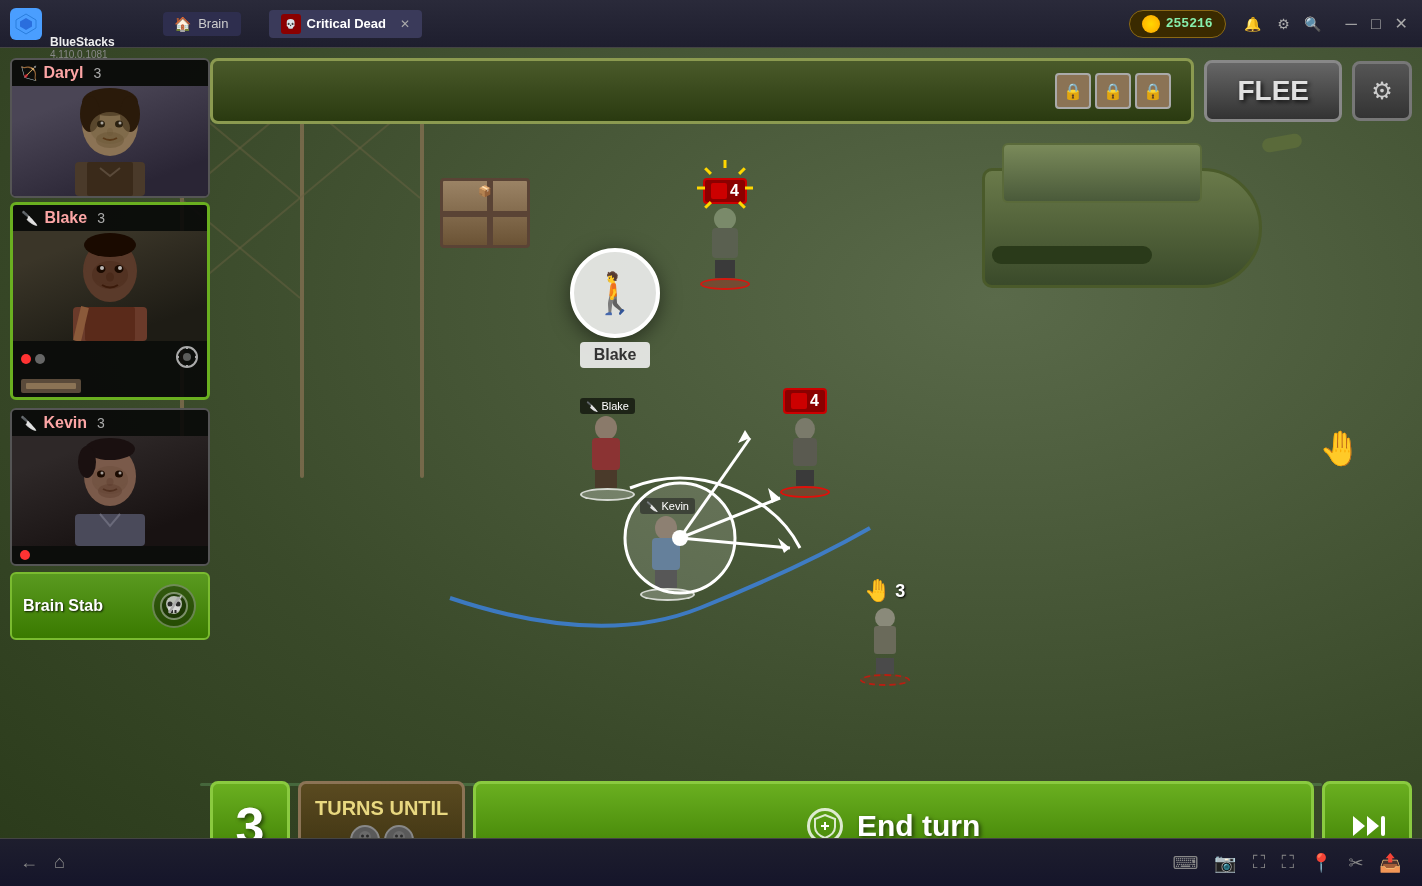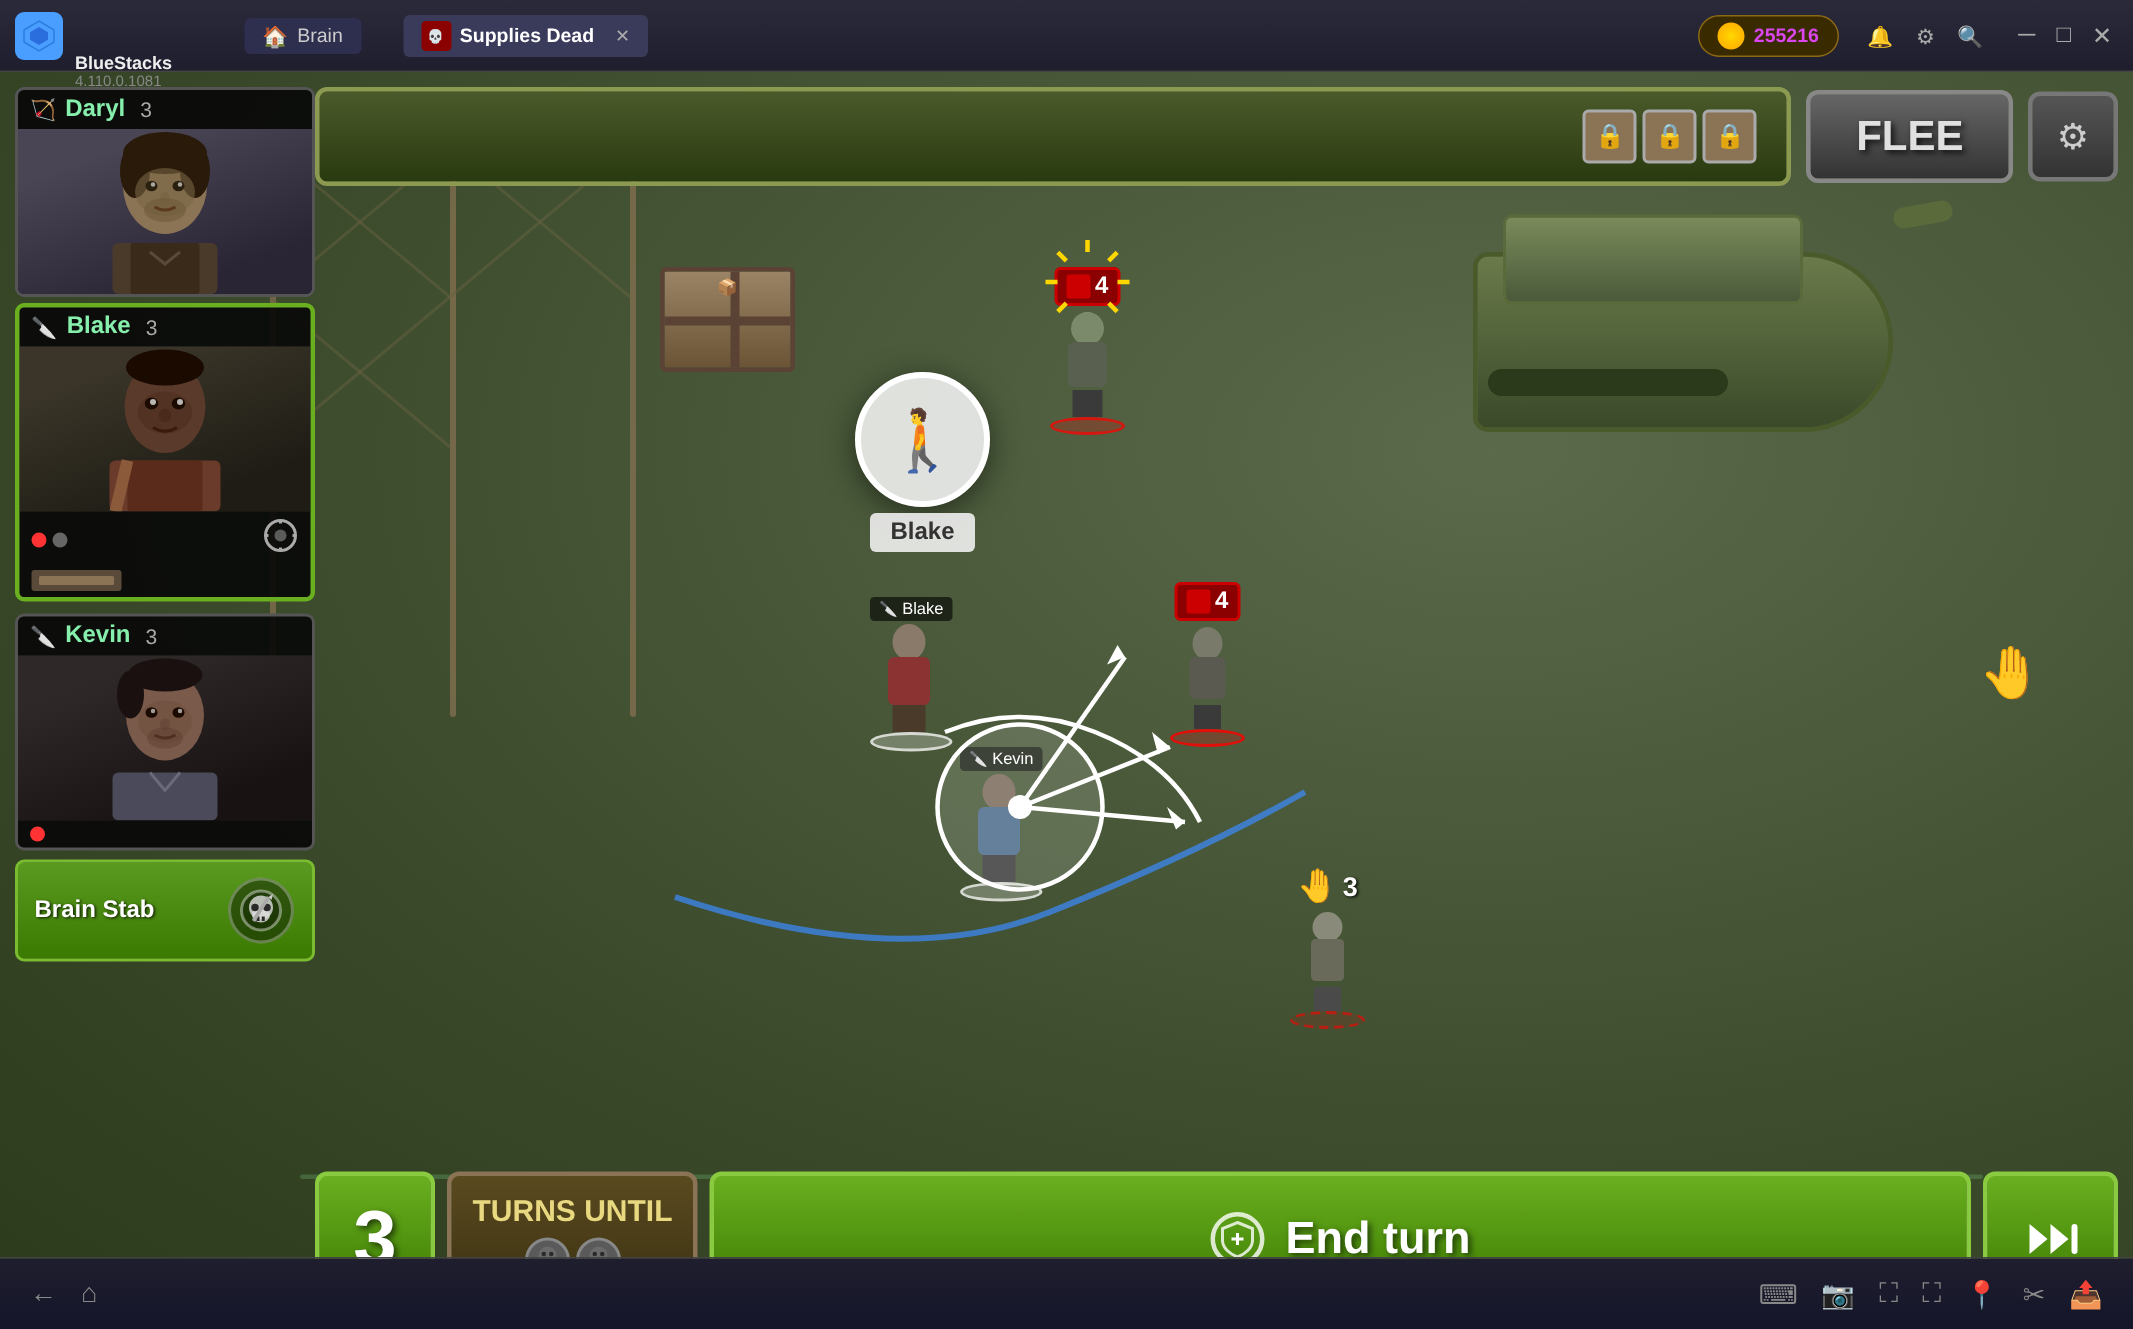--- a/index.html
+++ b/index.html
@@ -67,22 +67,23 @@
       padding: 4px 12px;
     }
     .coin-icon {
       width: 18px;
       height: 18px;
       background: radial-gradient(circle, #FFD700, #FFA500);
       border-radius: 50%;
     }
     .coin-count {
       font-size: 13px;
-      color: #d946ef;
-      font-weight: bold;
+      color: #86efac;
+      font-weight: bold;
+      font-family: Liberation Mono, monospace;
     }
     .titlebar-icons {
       display: flex;
       align-items: center;
       gap: 10px;
       margin-left: 10px;
     }
     .titlebar-icon {
       width: 20px;
       height: 20px;
@@ -223,21 +224,21 @@
       gap: 6px;
       padding: 4px 8px;
       background: rgba(0,0,0,0.5);
     }
     .char-weapon-icon {
       font-size: 14px;
     }
     .char-name {
       font-size: 16px;
       font-weight: bold;
-      color: #86efac;
+      color: #fca5a5;
     }
     .char-number {
       font-size: 14px;
       color: #aaa;
       margin-left: 4px;
     }
 
     .char-portrait {
       width: 100%;
       height: 120px;
@@ -519,21 +520,21 @@
     <span style="font-size:10px;color:#888;">4.110.0.1081</span>
   </div>
 
   <div class="titlebar-tab" style="margin-left:40px;">
     <span style="font-size:14px;">🏠</span>
     <span style="font-size:13px;color:#ccc;">Brain</span>
   </div>
 
   <div class="titlebar-tab" style="background:#3a3a5a;">
     <div class="titlebar-tab-icon">💀</div>
-    <span style="font-size:13px;color:#fff;font-weight:bold;">Supplies Dead</span>
+    <span style="font-size:13px;color:#fff;font-weight:bold;">Critical Dead</span>
     <span style="color:#aaa;font-size:12px;margin-left:8px;">✕</span>
   </div>
 
   <div class="titlebar-spacer"></div>
 
   <div class="titlebar-coins">
     <div class="coin-icon"></div>
     <span class="coin-count">255216</span>
   </div>
 

